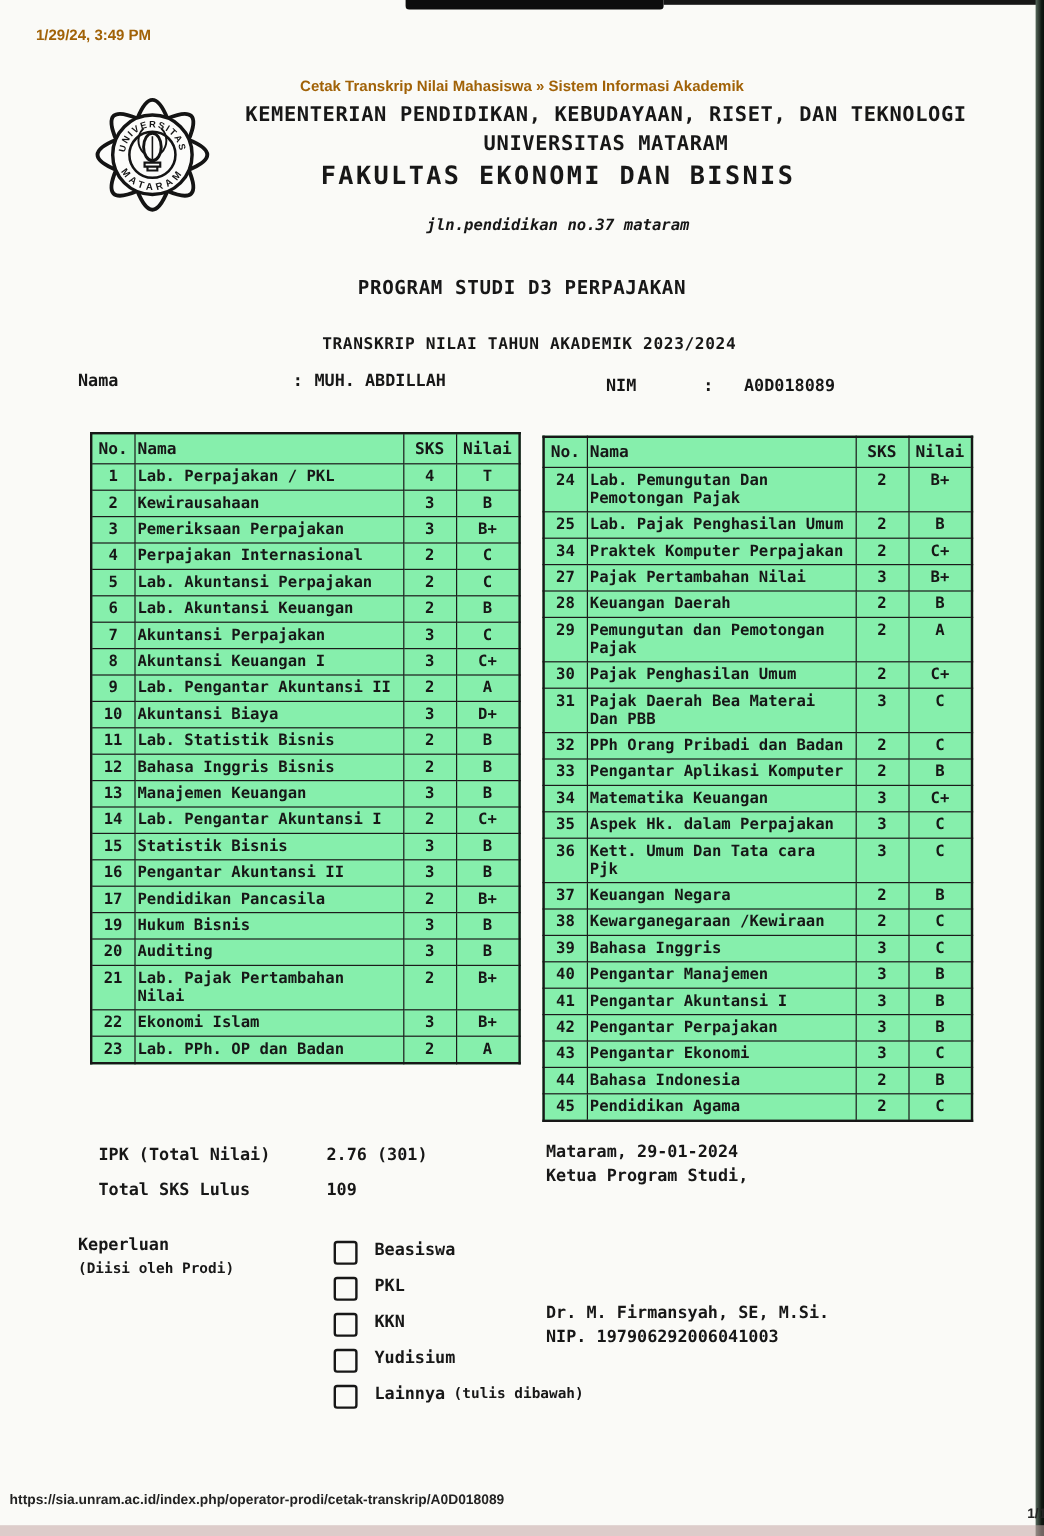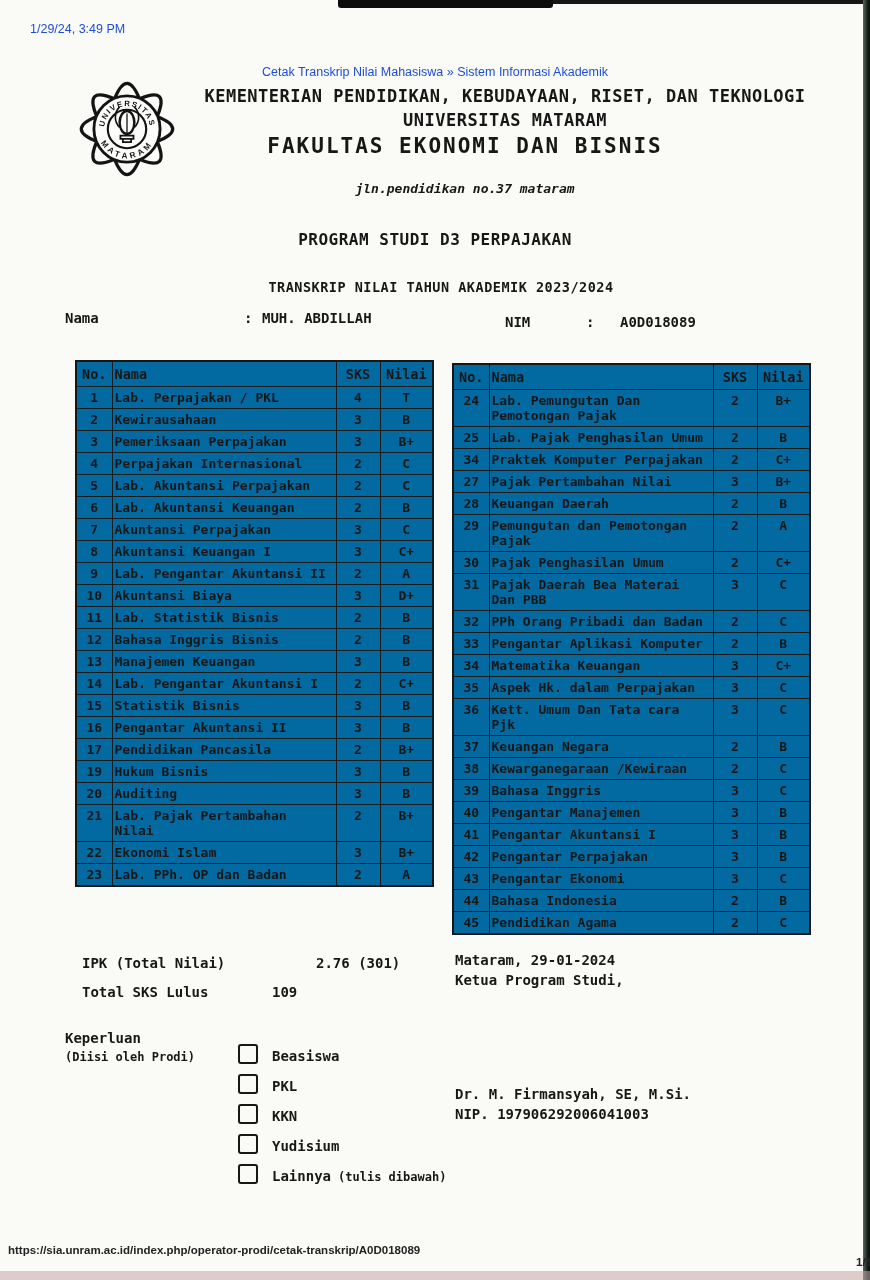--- a/index.html
+++ b/index.html
@@ -9,21 +9,21 @@
 
   
   .edge-top{position:absolute;top:0;left:338;height:5px;right:0;background:#0d0d0d;}
   .edge-top-thick{position:absolute;top:0;left:338px;width:215px;height:8px;background:#0d0d0d;border-radius:0 0 3px 3px;}
   .edge-top2{position:absolute;top:0;left:553px;right:0;height:4px;background:#161616;}
   .edge-right{position:absolute;top:0;right:0;width:7px;height:100%;
               background:linear-gradient(to right,#57685c,#121a14 70%,#0a0f0b);}
   .edge-bottom{position:absolute;left:0;right:0;bottom:0;height:9px;background:rgba(196,166,166,0.55);}
 
   
-  .ph{font-family:"Liberation Sans",sans-serif;font-weight:400;color:#1d4ed8;font-size:12.5px;}
+  .ph{font-family:"Liberation Sans",sans-serif;font-weight:700;color:#a16207;font-size:12.5px;}
   .ph-date{left:30px;top:22px;}
   .ph-title{left:0;right:0;top:22px;text-align:center;margin-top:43px;}
   .pf-url{left:8px;top:1244px;font-family:"Liberation Sans",sans-serif;font-weight:600;color:#232323;font-size:11.5px;}
   .pf-page{left:856px;top:1256px;font-family:"Liberation Sans",sans-serif;font-weight:600;color:#232323;font-size:11.5px;white-space:nowrap;}
 
   
   .logo{left:56px;top:62px;width:142px;height:134px;}
   .lh-ministry{left:150px;right:10px;top:86px;text-align:center;font-size:17px;letter-spacing:0.5px;}
   .lh-univ{left:150px;right:10px;top:110px;text-align:center;font-size:17px;letter-spacing:0.5px;}
   .lh-fac{left:60px;right:0;top:134px;text-align:center;font-size:21px;letter-spacing:2px;}
@@ -35,45 +35,45 @@
   .fs14{font-size:14px;}
   .st-nama-l{left:65px;top:310px;}
   .st-nama-c{left:244px;top:310px;}
   .st-nama-v{left:262px;top:310px;}
   .st-nim-l{left:505px;top:314px;}
   .st-nim-c{left:586px;top:314px;}
   .st-nim-v{left:620px;top:314px;}
 
   
   .grade-table{position:absolute;border-collapse:collapse;table-layout:fixed;
-               font-size:13px;background:#0369a1;border:2.5px solid #171717;}
+               font-size:13px;background:#86efac;border:2.5px solid #171717;}
   .gt-left{left:75px;top:360px;}
   .gt-right{left:452px;top:363px;}
   .grade-table th,.grade-table td{border:1.6px solid #1b1b1b;vertical-align:top;line-height:15px;}
   .grade-table th{padding:4px 2px;font-size:13.5px;line-height:16px;}
   .grade-table td{padding:3px 2px;}
   .th-no,.td-no{text-align:center;}
   .th-nama{text-align:left;padding-left:6px;}
   .td-nama{text-align:left;padding-left:6px;padding-right:2px;}
   .th-sks,.td-sks,.th-nilai,.td-nilai{text-align:center;}
   col.c-no{width:36px;} col.c-nama{width:224px;} col.c-sks{width:44px;} col.c-nilai{width:53px;}
 
   
-  .sum-ipk-l{left:82px;top:955px;} .sum-ipk-v{left:272px;top:955px;margin-left:44px;}
+  .sum-ipk-l{left:82px;top:955px;} .sum-ipk-v{left:272px;top:955px;}
   .sum-sks-l{left:82px;top:984px;} .sum-sks-v{left:272px;top:984px;}
 
   
   .sig-date{left:455px;top:952px;} .sig-role{left:455px;top:972px;}
   .sig-name{left:455px;top:1086px;} .sig-nip{left:455px;top:1106px;text-align:right;}
 
   
   .kp-label{left:65px;top:1030px;}
   .kp-sub{left:65px;top:1050px;font-size:12px;}
   .chk-list{left:238px;top:1034px;}
-  .chk-item{display:flex;align-items:flex-end;height:30px;}
+  .chk-item{display:flex;align-items:flex-start;height:30px;margin-left:40px;}
   .chk-box{width:16px;height:16px;border:2.4px solid #171717;border-radius:3px;background:#fafaf7;
            flex:0 0 auto;margin-right:14px;}
   .chk-label{font-size:14px;}
   .chk-note{font-size:12px;margin-left:7px;}
 </style>
 </head>
 <body>
 
 <div class="page">
 

